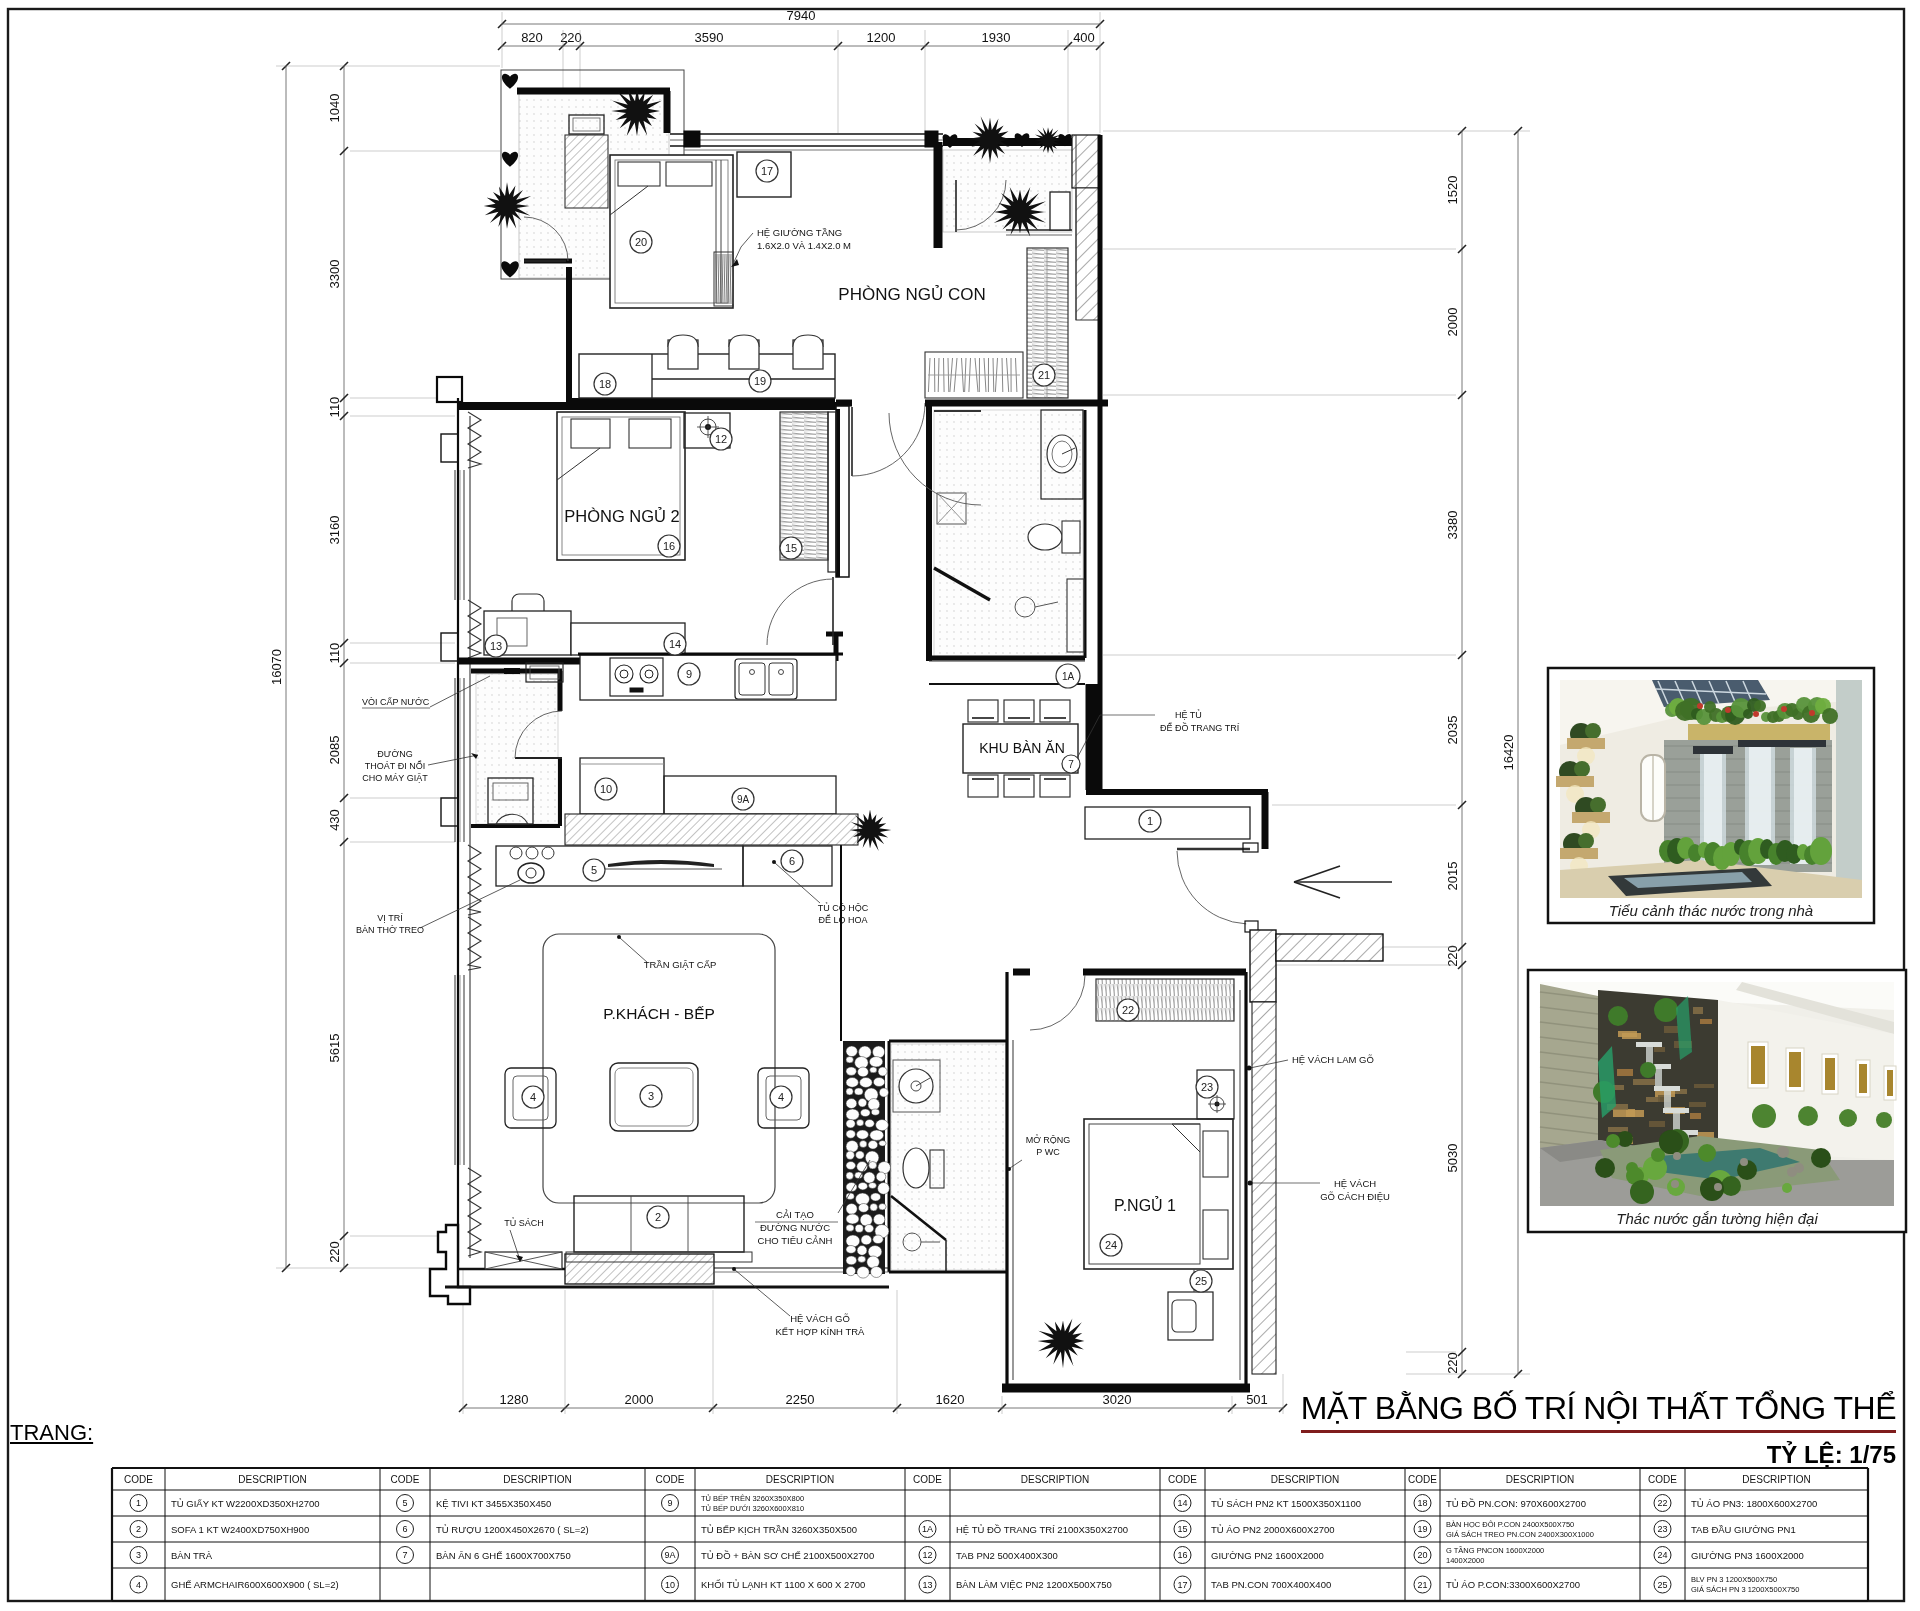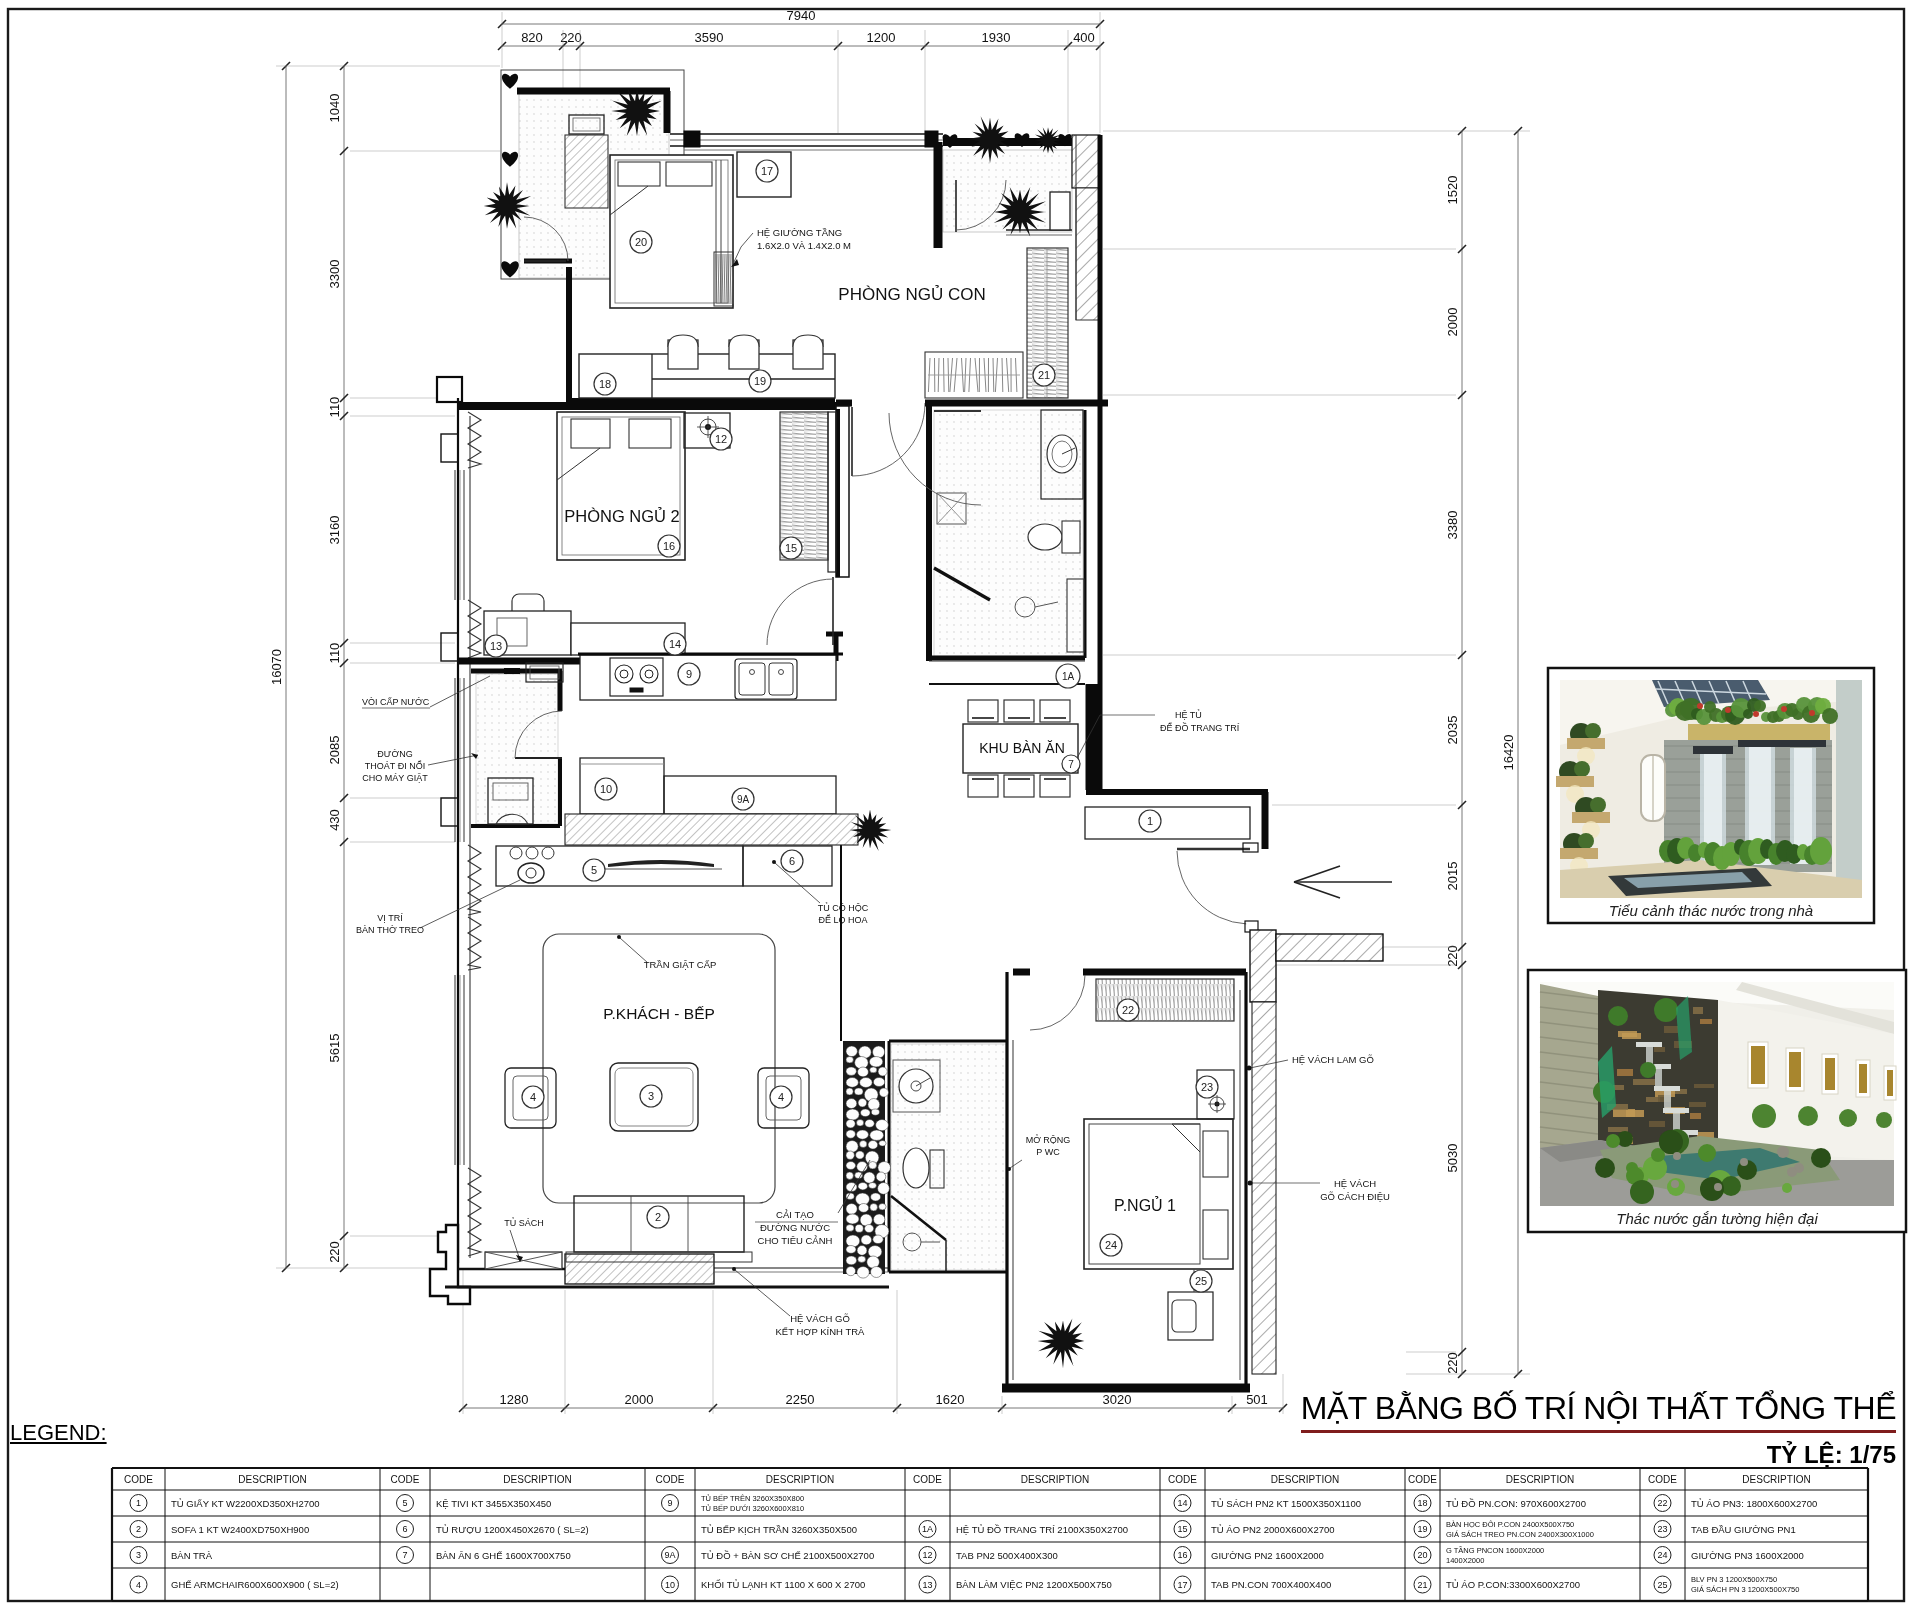--- a/index.html
+++ b/index.html
@@ -1003,21 +1003,21 @@
 
 <text x="1717" y="1224" font-size="15" font-style="italic" fill="#222" text-anchor="middle">Thác nước gắn tường hiện đại</text>
 </g>
 </svg>
 
 <div style="position:absolute;left:1096px;top:1390px;width:800px;text-align:right">
 <div style="font-size:32px;color:#000;display:inline-block;border-bottom:3px solid #7f1d1d;padding-bottom:3px;letter-spacing:-0.5px">MẶT BẰNG BỐ TRÍ NỘI THẤT TỔNG THỂ</div>
 <div style="font-size:24px;margin-top:8px;font-weight:bold">TỶ LỆ: 1/75</div>
 </div>
 
-<div style="position:absolute;left:10px;top:1420px;font-size:22px;text-decoration:underline">LEGEND:</div>
+<div style="position:absolute;left:10px;top:1420px;font-size:22px;text-decoration:underline">TRANG:</div>
 
 <svg style="position:absolute;left:0;top:0" width="1920" height="1611" viewBox="0 0 1920 1611">
 <line x1="112" y1="1468" x2="1868" y2="1468" stroke="#111" stroke-width="2.2"></line>
 <line x1="112" y1="1490" x2="1868" y2="1490" stroke="#111" stroke-width="1"></line>
 <line x1="112" y1="1516" x2="1868" y2="1516" stroke="#111" stroke-width="1"></line>
 <line x1="112" y1="1542" x2="1868" y2="1542" stroke="#111" stroke-width="1"></line>
 <line x1="112" y1="1568" x2="1868" y2="1568" stroke="#111" stroke-width="1"></line>
 <line x1="112" y1="1601" x2="1868" y2="1601" stroke="#111" stroke-width="2.2"></line>
 <line x1="112" y1="1468" x2="112" y2="1601" stroke="#111" stroke-width="2.2"></line>
 <line x1="165" y1="1468" x2="165" y2="1601" stroke="#111" stroke-width="1"></line>

